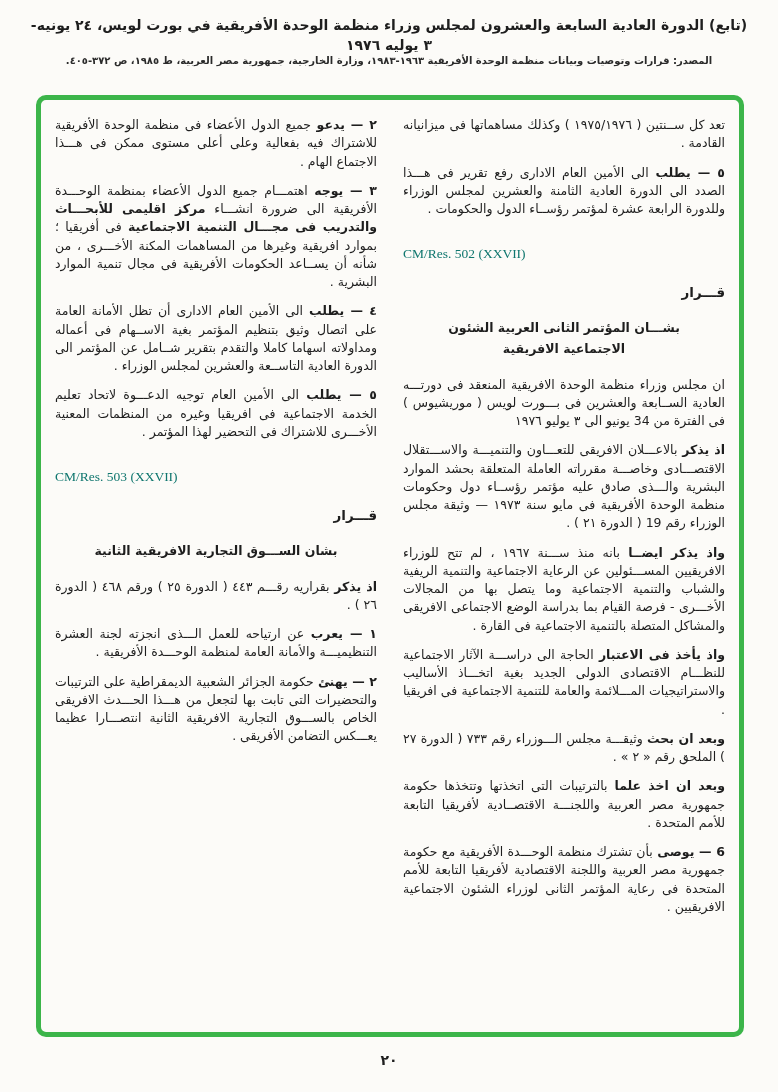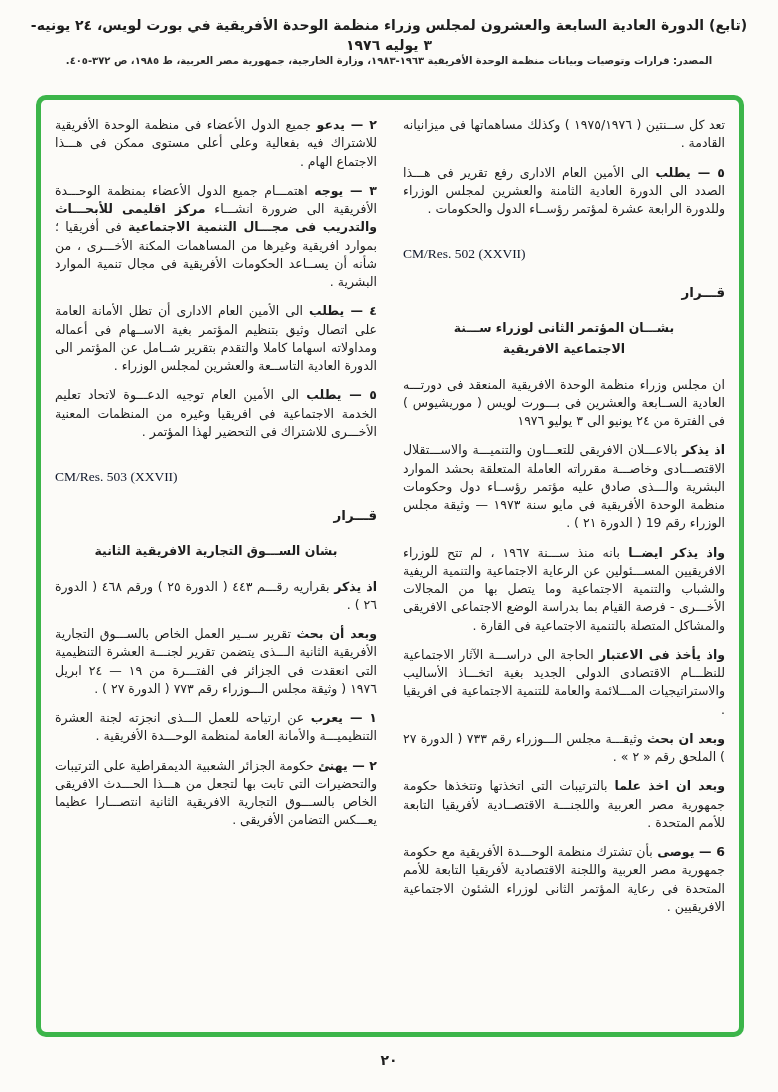--- a/index.html
+++ b/index.html
@@ -30,21 +30,21 @@
   .col{flex:1;min-width:0;direction:rtl;}
   .para{
     font-size:12.5px;line-height:1.46;text-align:justify;
     margin:0 0 11px;direction:rtl;
   }
   .lead{font-weight:700;}
   .midbold{font-weight:700;}
   .res-code{
     font-family:"Liberation Serif",serif;
     font-size:13.5px;direction:ltr;text-align:left;
-    margin:28px 0 22px;font-weight:400;color:#0f172a;
+    margin:28px 0 22px;font-weight:400;color:#0f766e;
   }
   .res-title{
     font-size:13.5px;font-weight:700;text-align:right;
     margin:10px 0 18px;direction:rtl;
   }
   .res-subtitle{
     font-size:12.5px;font-weight:700;text-align:center;
     margin:0 20px 16px;line-height:1.65;direction:rtl;
   }
   .page-number{
@@ -61,40 +61,39 @@
 </div>
 
 <div class="frame" style="border-color: rgb(60, 181, 74);">
   <div class="cols">
 
     <div class="col">
       <p class="para"><span class="lead"></span><span>تعد كل ســنتين ( ١٩٧٥/١٩٧٦ ) وكذلك مساهماتها فى ميزانيانه القادمة .</span></p>
       <p class="para"><span class="lead">٥ — يطلب</span><span> الى الأمين العام الادارى رفع تقرير فى هـــذا الصدد الى الدورة العادية الثامنة والعشرين لمجلس الوزراء وللدورة الرابعة عشرة لمؤتمر رؤســاء الدول والحكومات .</span></p>
       <p class="res-code" dir="ltr">CM/Res. 502 (XXVII)</p>
       <h3 class="res-title">قـــرار</h3>
-      <h4 class="res-subtitle">بشـــان المؤتمر الثانى لوزراء ســـنة الاجتماعية الافريقية</h4>
-      <p class="para"><span class="lead"></span><span>ان مجلس وزراء منظمة الوحدة الافريقية المنعقد فى دورتـــه العادية الســابعة والعشرين فى بـــورت لويس ( موريشيوس ) فى الفترة من ٢٤ يونيو الى ٣ يوليو ١٩٧٦</span></p>
+      <h4 class="res-subtitle">بشـــان المؤتمر الثانى العربية الشئون الاجتماعية الافريقية</h4>
+      <p class="para"><span class="lead"></span><span>ان مجلس وزراء منظمة الوحدة الافريقية المنعقد فى دورتـــه العادية الســابعة والعشرين فى بـــورت لويس ( موريشيوس ) فى الفترة من 34 يونيو الى ٣ يوليو ١٩٧٦</span></p>
       <p class="para"><span class="lead">اذ يذكر</span><span> بالاعـــلان الافريقى للتعـــاون والتنميـــة والاســـتقلال الاقتصـــادى وخاصـــة مقرراته العاملة المتعلقة بحشد الموارد البشرية والـــذى صادق عليه مؤتمر رؤســاء دول وحكومات منظمة الوحدة الأفريقية فى مايو سنة ١٩٧٣ — وثيقة مجلس الوزراء رقم 19 ( الدورة ٢١ ) .</span></p>
       <p class="para"><span class="lead">واذ يذكر ايضــا</span><span> بانه منذ ســـنة ١٩٦٧ ، لم تتح للوزراء الافريقيين المســـئولين عن الرعاية الاجتماعية والتنمية الريفية والشباب والتنمية الاجتماعية وما يتصل بها من المجالات الأخـــرى - فرصة القيام بما بدراسة الوضع الاجتماعى الافريقى والمشاكل المتصلة بالتنمية الاجتماعية فى القارة .</span></p>
       <p class="para"><span class="lead">واذ يأخذ فى الاعتبار</span><span> الحاجة الى دراســـة الآثار الاجتماعية للنظـــام الاقتصادى الدولى الجديد بغية اتخـــاذ الأساليب والاستراتيجيات المـــلائمة والعامة للتنمية الاجتماعية فى افريقيا .</span></p>
       <p class="para"><span class="lead">وبعد ان بحث</span><span> وثيقـــة مجلس الـــوزراء رقم ٧٣٣ ( الدورة ٢٧ ) الملحق رقم « ٢ » .</span></p>
       <p class="para"><span class="lead">وبعد ان اخذ علما</span><span> بالترتيبات التى اتخذتها وتتخذها حكومة جمهورية مصر العربية واللجنـــة الاقتصــادية لأفريقيا التابعة للأمم المتحدة .</span></p>
       <p class="para"><span class="lead">6 — يوصى</span><span> بأن تشترك منظمة الوحـــدة الأفريقية مع حكومة جمهورية مصر العربية واللجنة الاقتصادية لأفريقيا التابعة للأمم المتحدة فى رعاية المؤتمر الثانى لوزراء الشئون الاجتماعية الافريقيين .</span></p>
     </div>
 
     <div class="col">
       <p class="para"><span class="lead">٢ — يدعو</span><span> جميع الدول الأعضاء فى منظمة الوحدة الأفريقية للاشتراك فيه بفعالية وعلى أعلى مستوى ممكن فى هـــذا الاجتماع الهام .</span></p>
       <p class="para"><span class="lead">٣ — يوجه</span><span> اهتمـــام جميع الدول الأعضاء بمنظمة الوحـــدة الأفريقية الى ضرورة انشـــاء </span><span class="midbold">مركز اقليمى للأبحـــاث والتدريب فى مجـــال التنمية الاجتماعية</span><span> فى أفريقيا ؛ بموارد افريقية وغيرها من المساهمات المكنة الأخـــرى ، من شأنه أن يســاعد الحكومات الأفريقية فى مجال تنمية الموارد البشرية .</span></p>
       <p class="para"><span class="lead">٤ — يطلب</span><span> الى الأمين العام الادارى أن تظل الأمانة العامة على اتصال وثيق بتنظيم المؤتمر بغية الاســهام فى أعماله ومداولاته اسهاما كاملا والتقدم بتقرير شــامل عن المؤتمر الى الدورة العادية التاســعة والعشرين لمجلس الوزراء .</span></p>
       <p class="para"><span class="lead">٥ — يطلب</span><span> الى الأمين العام توجيه الدعـــوة لاتحاد تعليم الخدمة الاجتماعية فى افريقيا وغيره من المنظمات المعنية الأخـــرى للاشتراك فى التحضير لهذا المؤتمر .</span></p>
       <p class="res-code" dir="ltr">CM/Res. 503 (XXVII)</p>
       <h3 class="res-title">قـــرار</h3>
       <h4 class="res-subtitle">بشان الســـوق التجارية الافريقية الثانية</h4>
       <p class="para"><span class="lead">اذ يذكر</span><span> بقراريه رقـــم ٤٤٣ ( الدورة ٢٥ ) ورقم ٤٦٨ ( الدورة ٢٦ ) .</span></p>
-      <p class="para"><span class="lead">وبعد أن بحث</span><span> تقرير ســير العمل الخاص بالســـوق التجارية الأفريقية الثانية الـــذى يتضمن تقرير لجنـــة العشرة التنظيمية التى انعقدت فى الجزائر فى الفتـــرة من ١٩ — ٢٤ ابريل ١٩٧٦ ( وثيقة مجلس الـــوزراء رقم ٧٧٣ ( الدورة ٢٧ ) .</span></p>
       <p class="para"><span class="lead">١ — يعرب</span><span> عن ارتياحه للعمل الـــذى انجزته لجنة العشرة التنظيميـــة والأمانة العامة لمنظمة الوحـــدة الأفريقية .</span></p>
       <p class="para"><span class="lead">٢ — يهنئ</span><span> حكومة الجزائر الشعبية الديمقراطية على الترتيبات والتحضيرات التى تابت بها لتجعل من هـــذا الحـــدث الافريقى الخاص بالســـوق التجارية الافريقية الثانية انتصـــارا عظيما يعـــكس التضامن الأفريقى .</span></p>
     </div>
 
   </div>
 </div>
 
 <div class="page-number">٢٠</div>
 
 </body></html>

